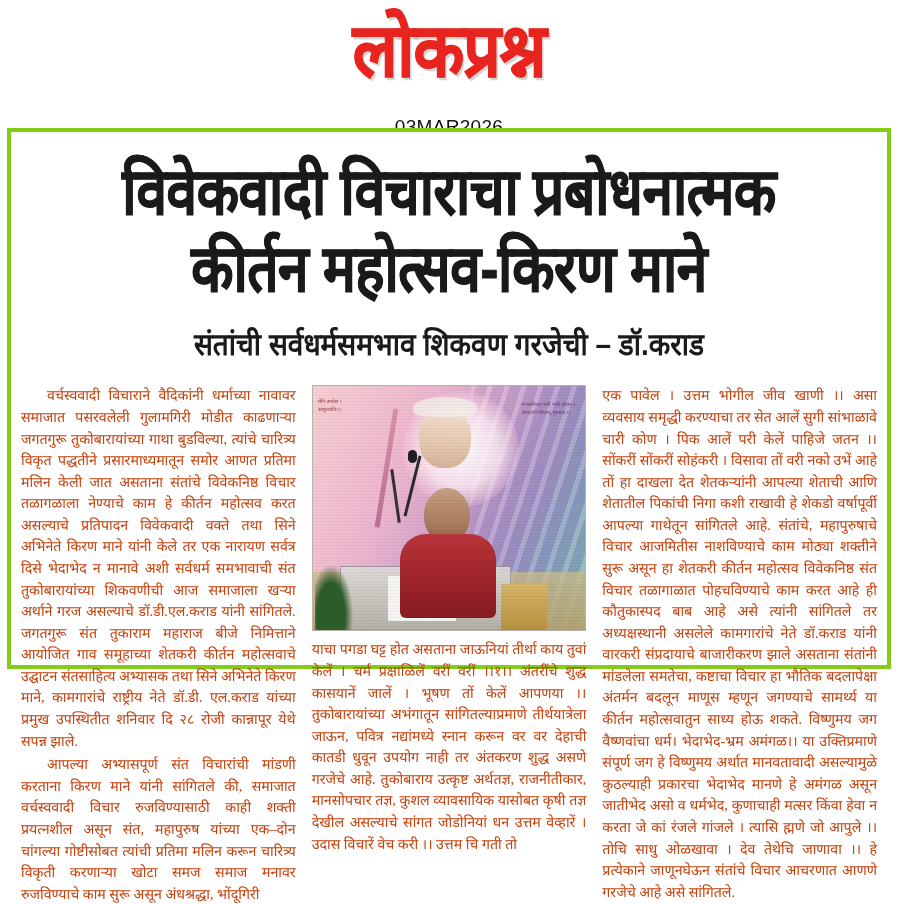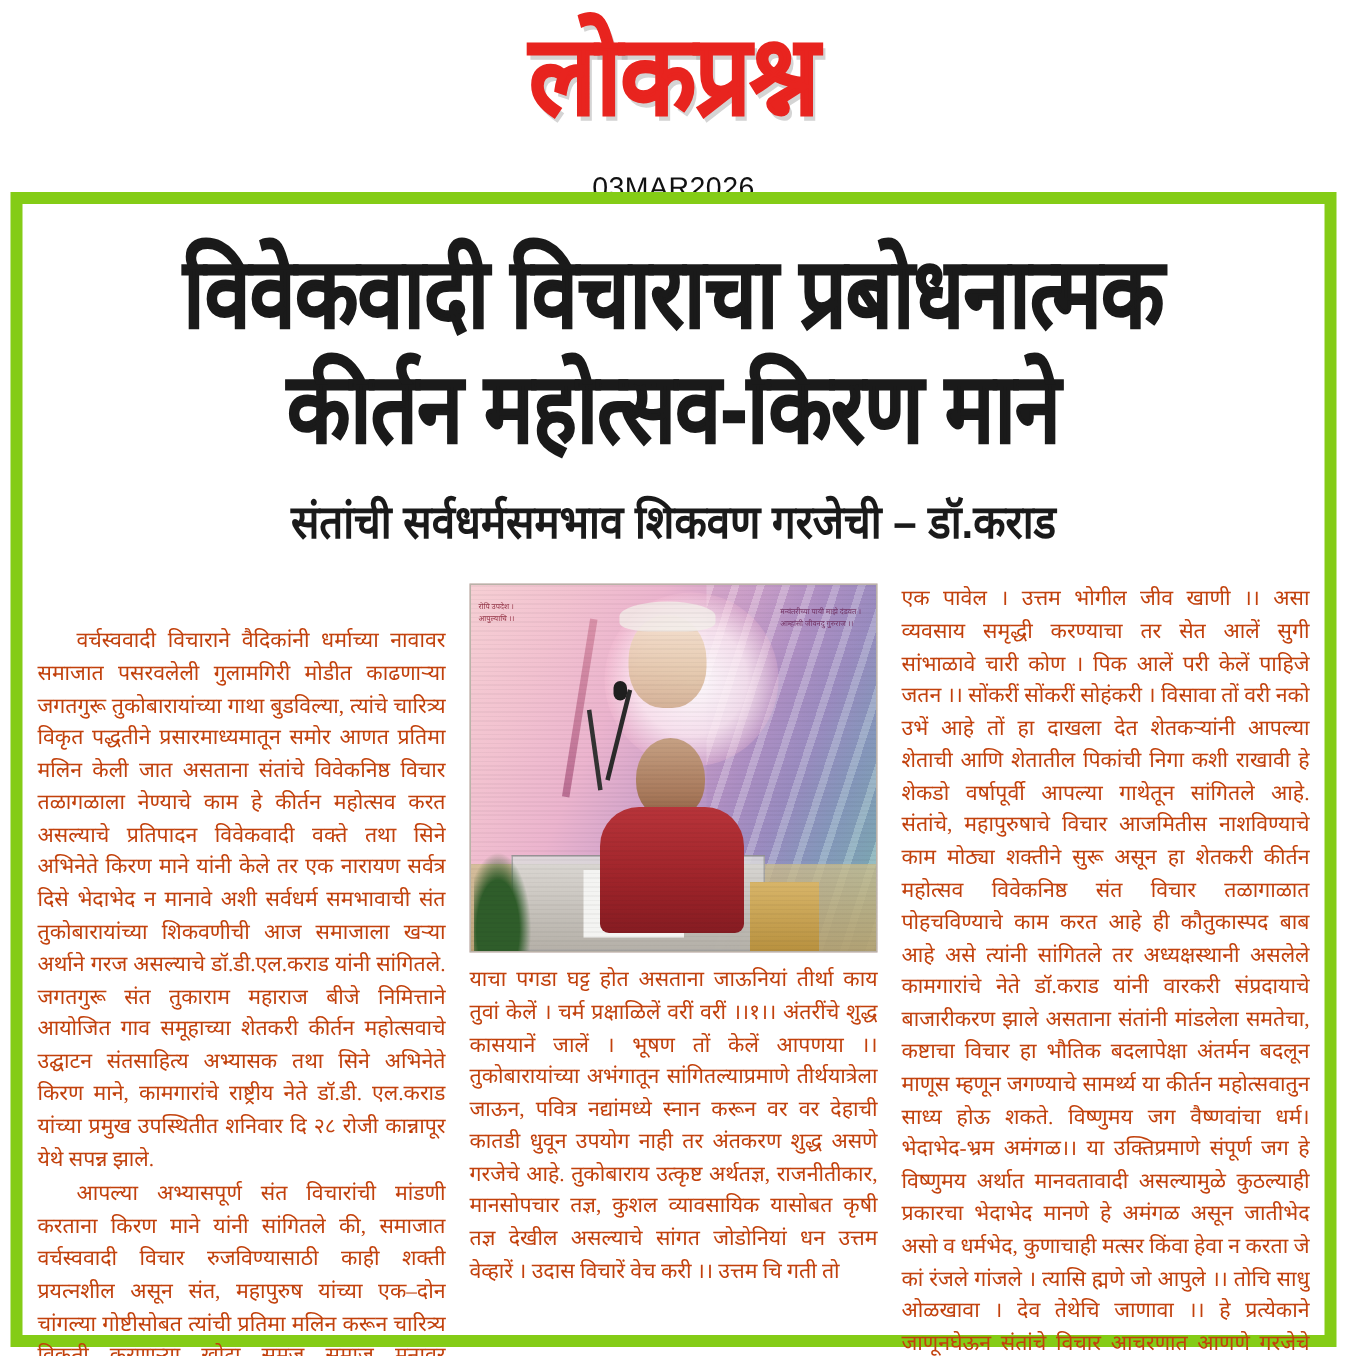--- a/index.html
+++ b/index.html
@@ -19,21 +19,20 @@
   .masthead {
     width: 898px;
     height: 126px;
     background: #ffffff;
     display: flex;
     flex-direction: column;
     align-items: center;
     justify-content: flex-start;
     box-sizing: border-box;
     padding-top: 4px;
-    gap: 20px;
   }
   .masthead-logo {
     font-family: "Liberation Sans", sans-serif;
     font-size: 66px;
     font-weight: bold;
     color: #e8241f;
     letter-spacing: -1px;
     line-height: 1.25;
     text-shadow: 2px 3px 0 rgba(160,160,160,0.45);
     -webkit-text-stroke: 1px #e8241f;
@@ -41,31 +40,31 @@
     transform-origin: top center;
     margin: 0;
     white-space: nowrap;
   }
   .masthead-date {
     font-family: "Liberation Sans", sans-serif;
     font-size: 19px;
     font-weight: normal;
     color: #111111;
     letter-spacing: 0.3px;
-    margin-top: 8px;
+    margin-top: 29px;
   }
 
   
   .article-frame {
     position: absolute;
     left: 7px;
     top: 128px;
     width: 884px;
-    height: 770px;
-    border: 8px solid #84cc16;
+    height: 541px;
+    border: 4px solid #84cc16;
     box-sizing: border-box;
     background: #ffffff;
     padding: 8px 10px 6px 10px;
   }
 
   
   .headline {
     text-align: center;
     color: #1a1a1a;
     font-family: "Liberation Sans", sans-serif;
@@ -121,21 +120,21 @@
     font-size: 14.2px;
     line-height: 1.52;
     color: #c2410c;
     text-align: justify;
     text-justify: inter-word;
     margin: 0;
     word-spacing: 0px;
     hyphens: none;
   }
   .body-text + .body-text { margin-top: 2px; }
-  .indent { text-indent: 26px; margin-top: 28px; }
+  .indent { text-indent: 26px; }
 
   
   .photo {
     width: 100%;
     height: 246px;
     position: relative;
     overflow: hidden;
     border: 1px solid #b9b2a8;
     box-sizing: border-box;
     margin-bottom: 8px;

